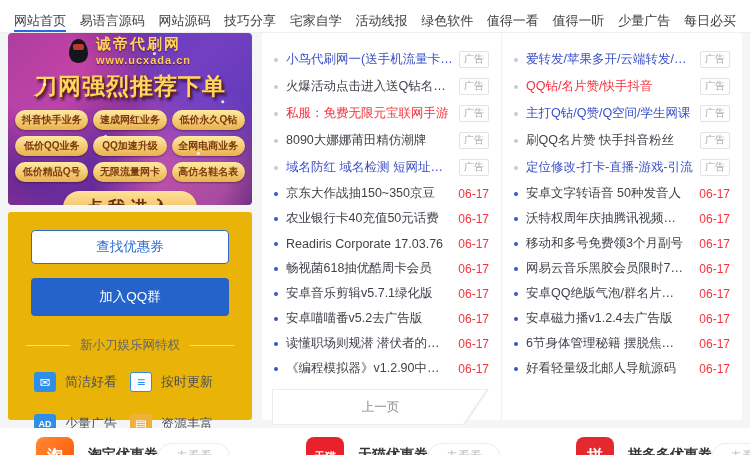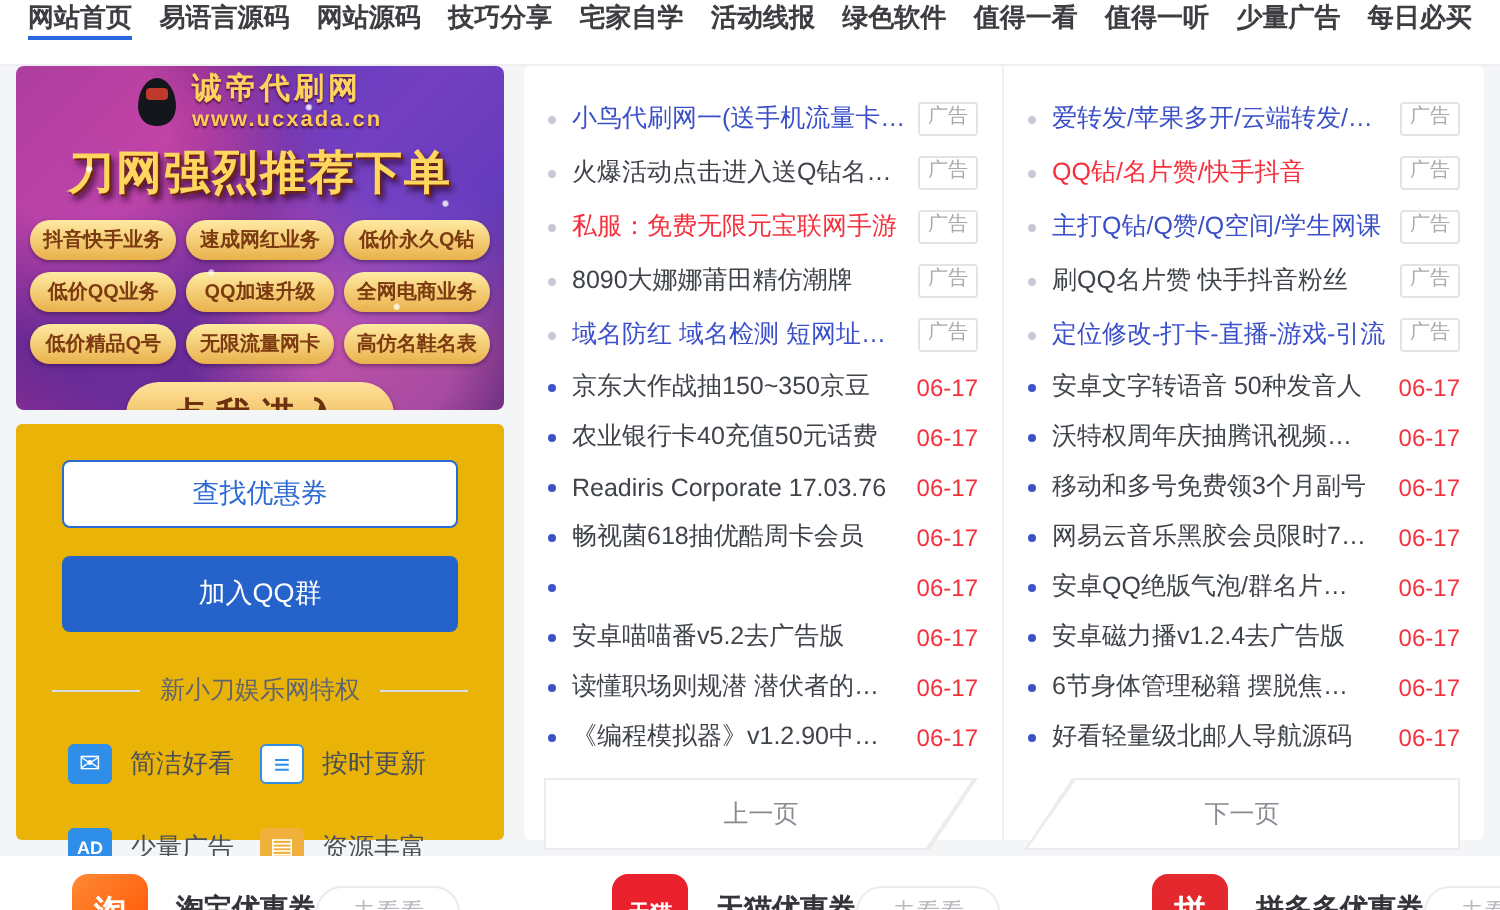--- a/index.html
+++ b/index.html
@@ -3,21 +3,21 @@
 <meta charset="utf-8">
 <style>
   * { box-sizing: border-box; margin: 0; padding: 0; }
   html, body { width: 750px; height: 455px; overflow: hidden; }
   body { font-family: "Liberation Sans", "DejaVu Sans", sans-serif; background: #f4f5f6; }
   .page { position: relative; width: 750px; height: 455px; overflow: hidden; }
 
   
   .topnav { position: absolute; top: 0; left: 0; right: 0; height: 33px; background: #fff;
             border-bottom: 1px solid #efeff2; display: flex; justify-content: space-between;
-            align-items: flex-start; padding: 0 14px; font-weight: bold; }
+            align-items: flex-end; padding: 0 14px; }
   .nav-item { display: flex; align-items: center; font-size: 13px; color: #3d3d42;
               text-decoration: none; cursor: pointer; border-bottom: 2px solid transparent; }
   .nav-item.active { border-bottom-color: #2a66e0; }
 
   
   .banner { position: absolute; left: 8px; top: 33px; width: 244px; height: 172px;
             border-radius: 4px; overflow: hidden; cursor: pointer;
             background:
               radial-gradient(circle at 12% 20%, rgba(255,90,190,.55) 0 18%, transparent 42%),
               radial-gradient(circle at 85% 15%, rgba(90,70,220,.65) 0 20%, transparent 48%),
@@ -236,20 +236,21 @@
           <span class="rtitle t-dark">Readiris Corporate 17.03.76</span>
           <span class="rdate">06-17</span>
         </div>
           <div class="row item-row">
           <span class="bullet blue"></span>
           <span class="rtitle t-dark">畅视菌618抽优酷周卡会员</span>
           <span class="rdate">06-17</span>
         </div>
           <div class="row item-row">
           <span class="bullet blue"></span>
+          <span class="rtitle t-dark">安卓音乐剪辑v5.7.1绿化版</span>
           <span class="rdate">06-17</span>
         </div>
           <div class="row item-row">
           <span class="bullet blue"></span>
           <span class="rtitle t-dark">安卓喵喵番v5.2去广告版</span>
           <span class="rdate">06-17</span>
         </div>
           <div class="row item-row">
           <span class="bullet blue"></span>
           <span class="rtitle t-dark">读懂职场则规潜 潜伏者的上位秘诀</span>
@@ -335,28 +336,20 @@
           <span class="bullet blue"></span>
           <span class="rtitle t-dark">6节身体管理秘籍 摆脱焦虑疲惫</span>
           <span class="rdate">06-17</span>
         </div>
           <div class="row item-row">
           <span class="bullet blue"></span>
           <span class="rtitle t-dark">好看轻量级北邮人导航源码</span>
           <span class="rdate">06-17</span>
         </div>
         </div>
-      <div class="pager">
-        <div class="pg pg-next">
-          <div class="pg-b"></div>
-          <div class="pg-i">
-              <span>下一页</span>
-            </div>
-        </div>
-      </div>
     </div>
   </div>
 
   <div class="footer">
 
   <div class="fcard">
       <div class="ficon ic-taobao">淘</div>
       <div class="ftitle">淘宝优惠券</div>
       <button class="fbtn">去看看</button>
     </div>

